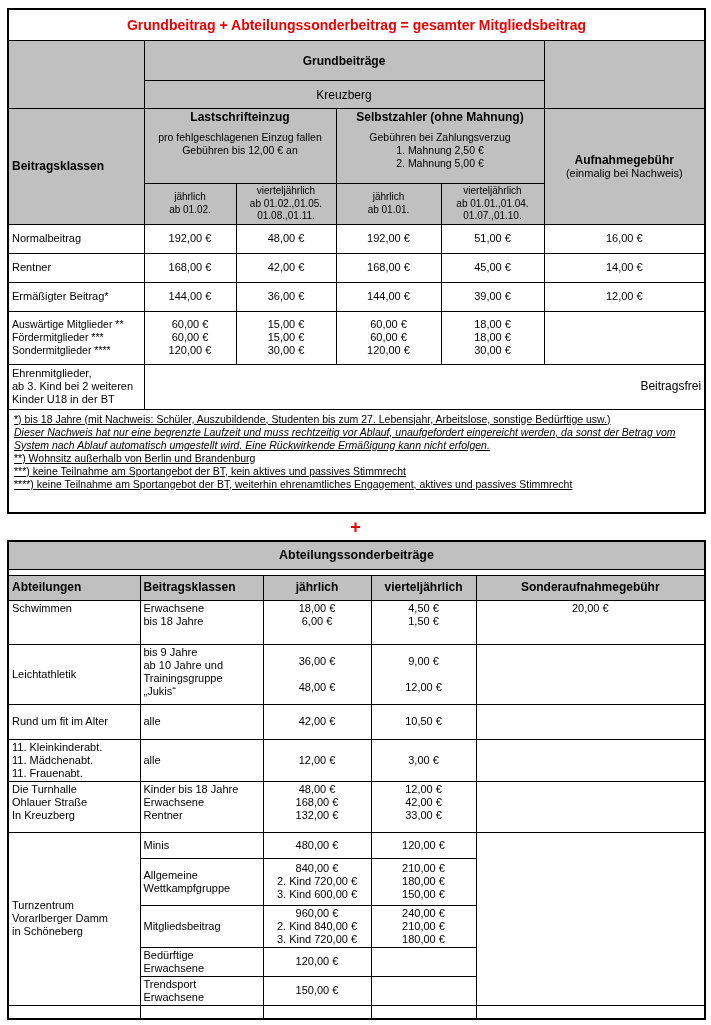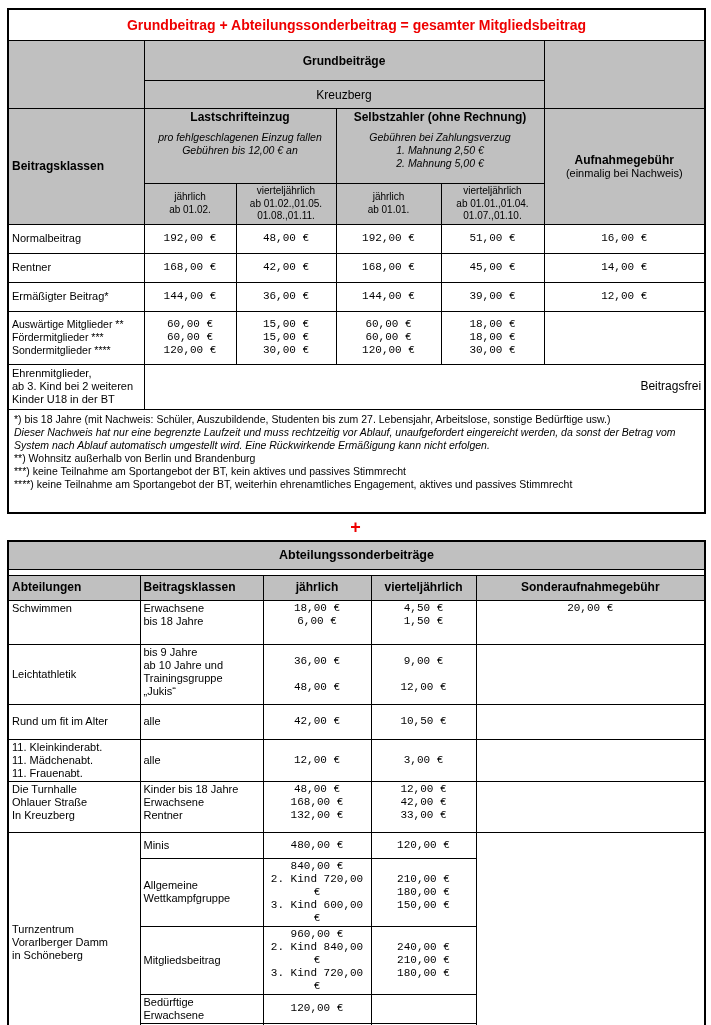--- a/index.html
+++ b/index.html
@@ -18,25 +18,25 @@
   .bold{font-weight:bold;}
   .center{text-align:center;}
   .vtop{vertical-align:top;}
   .vmid{vertical-align:middle;}
   .pre{white-space:pre-line;}
   .h12{font-size:12px;line-height:14px;}
   .t1-title{
     color:#ee0000;font-weight:bold;font-size:14px;text-align:center;
     height:28px;background:#fff;
   }
-  .hdrnote{font-size:10.5px;line-height:13px;margin-top:7px;white-space:pre-line;font-style:italic;}
+  .hdrnote{font-size:10.5px;line-height:13px;margin-top:7px;white-space:pre-line;}
   .subhdr{font-size:10px;line-height:12.5px;}
-  .moneycol{text-align:center;font-family:Liberation Mono, monospace;}
+  .moneycol{text-align:center;}
   .beitragsfrei{font-size:12px;text-align:right;}
-  .fncell{padding:3px 5px;vertical-align:top;}
+  .fncell{padding:3px 5px;vertical-align:top;text-decoration:underline;}
   .fn{font-size:10.5px;line-height:13px;}
   .fn.italic{font-style:italic;}
   .plus{
     width:697px;text-align:center;color:#ee0000;font-weight:bold;
     font-size:18px;line-height:24px;height:24px;margin:1px 0;
   }
   .t2title{font-size:12.5px;height:25px;}
   .spacer td{border-left:none;border-right:none;height:5px;padding:0;background:#fff;}
   .hdr2 td{font-size:12px;height:22px;}
   .cutrow td{height:10px;}
@@ -68,21 +68,21 @@
       <td colspan="4" class="gray center h12">Kreuzberg</td>
     </tr>
     <tr style="height:75px">
       <td rowspan="2" class="gray bold h12 vmid">Beitragsklassen</td>
       <td colspan="2" class="gray center vtop">
         <div class="bold h12">Lastschrifteinzug</div>
         <div class="hdrnote">pro fehlgeschlagenen Einzug fallen
 Gebühren bis 12,00 € an</div>
       </td>
       <td colspan="2" class="gray center vtop">
-        <div class="bold h12">Selbstzahler (ohne Rechnung)</div>
+        <div class="bold h12">Selbstzahler (ohne Mahnung)</div>
         <div class="hdrnote">Gebühren bei Zahlungsverzug
 1. Mahnung 2,50 €
 2. Mahnung 5,00 €</div>
       </td>
       <td rowspan="2" class="gray center vmid">
         <div class="bold h12">Aufnahmegebühr</div>
         <div style="font-size:11px">(einmalig bei Nachweis)</div>
       </td>
     </tr>
     <tr style="height:38px">

